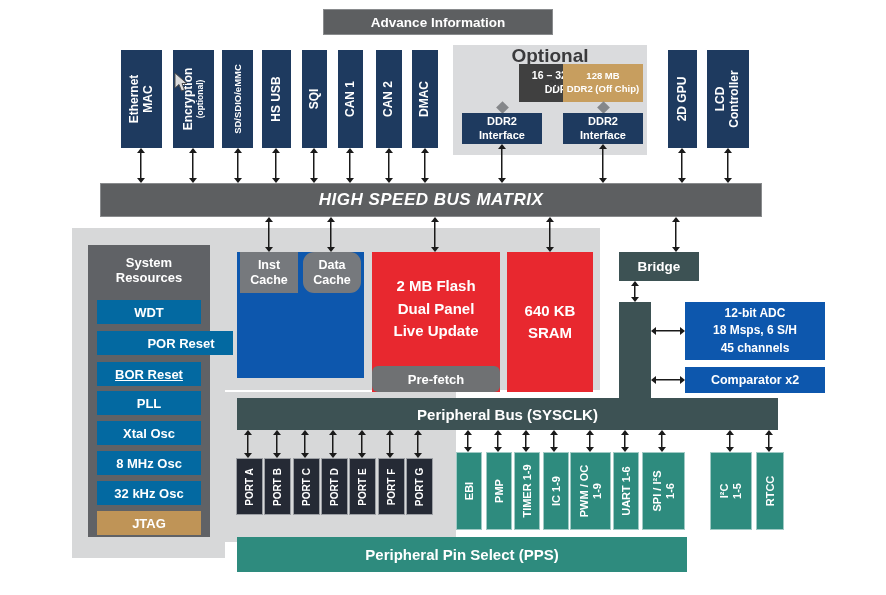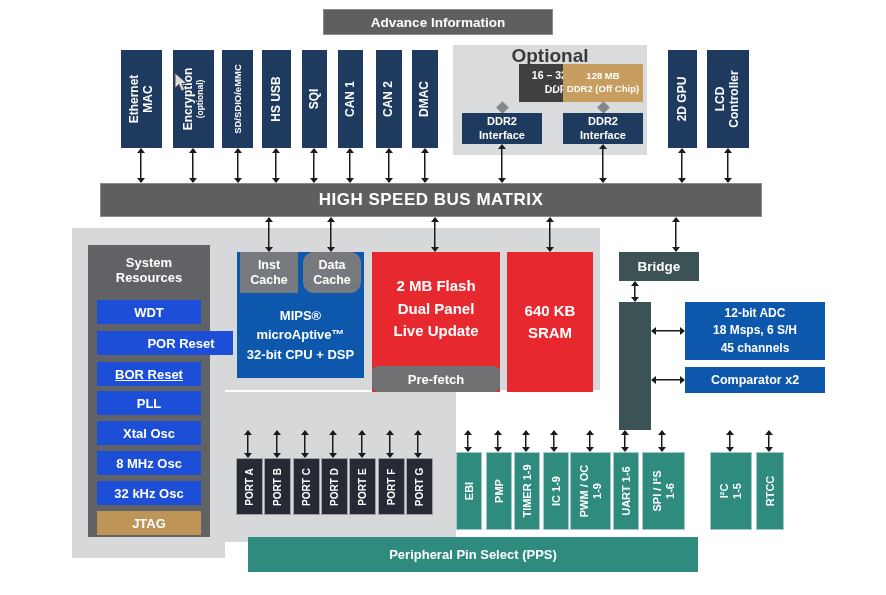--- a/index.html
+++ b/index.html
@@ -47,21 +47,21 @@
     background:linear-gradient(#1a1a1a,#1a1a1a) left 4px center/calc(100% - 8px) 1.5px no-repeat;}
   .harrow::before{content:"";position:absolute;left:0;top:50%;transform:translateY(-50%);
     border:4px solid transparent;border-left:0;border-right:5.5px solid #1a1a1a;}
   .harrow::after{content:"";position:absolute;right:0;top:50%;transform:translateY(-50%);
     border:4px solid transparent;border-right:0;border-left:5.5px solid #1a1a1a;}
 
   .diamond{position:absolute;width:9px;height:9px;background:#85878a;transform:rotate(45deg);}
 
   
   .sys-box{background:#606266;}
-  .sys-btn{position:absolute;left:97px;width:104px;height:24px;background:#1d4ed8;
+  .sys-btn{position:absolute;left:97px;width:104px;height:24px;background:#0369a1;
     font-size:13px;display:flex;align-items:center;justify-content:center;}
   .sys-btn.gold{background:#bf9457;}
 
   .navy{background:#1e3a5f;}
   .blue{background:#0d57ad;}
   .red{background:#e8282f;}
   .cacheblk{background:#76797d;}
 </style>
 </head>
 <body>
@@ -134,21 +134,21 @@
   <div class="varrow" style="left:272px;top:148px;height:35px;"></div>
   <div class="varrow" style="left:310px;top:148px;height:35px;"></div>
   <div class="varrow" style="left:346px;top:148px;height:35px;"></div>
   <div class="varrow" style="left:385px;top:148px;height:35px;"></div>
   <div class="varrow" style="left:421px;top:148px;height:35px;"></div>
   <div class="varrow" style="left:498px;top:144px;height:39px;"></div>
   <div class="varrow" style="left:599px;top:144px;height:39px;"></div>
   <div class="varrow" style="left:678px;top:148px;height:35px;"></div>
   <div class="varrow" style="left:724px;top:148px;height:35px;"></div>
 
-  <div class="abs graybar center" style="left:100px;top:183px;width:662px;height:34px;font-size:17px;letter-spacing:.5px;">
+  <div class="abs graybar center" style="left:100px;top:183px;width:662px;height:34px;font-size:17px;letter-spacing:.5px;font-style:italic;">
     <span>HIGH SPEED BUS MATRIX</span>
   </div>
 
   <div class="varrow" style="left:265px;top:217px;height:35px;"></div>
   <div class="varrow" style="left:327px;top:217px;height:35px;"></div>
   <div class="varrow" style="left:431px;top:217px;height:35px;"></div>
   <div class="varrow" style="left:546px;top:217px;height:35px;"></div>
   <div class="varrow" style="left:672px;top:217px;height:35px;"></div>
 
   <div class="abs sys-box" style="left:88px;top:245px;width:122px;height:292px;"></div>
@@ -161,23 +161,20 @@
   <div class="sys-btn" style="top:421px;">Xtal Osc</div>
   <div class="sys-btn" style="top:451px;">8 MHz Osc</div>
   <div class="sys-btn" style="top:481px;">32 kHz Osc</div>
   <div class="sys-btn gold" style="top:511px;">JTAG</div>
 
   <div class="abs blue" style="left:237px;top:252px;width:127px;height:126px;">
     <div class="abs center pre cacheblk" style="left:3px;top:0;width:58px;height:41px;font-size:12.5px;line-height:1.2;">Inst
 Cache</div>
     <div class="abs center pre cacheblk" style="left:66px;top:0;width:58px;height:41px;font-size:12.5px;line-height:1.2;border-radius:11px;">Data
 Cache</div>
-    <div class="abs center pre" style="left:0;top:44px;width:127px;height:78px;font-size:13px;line-height:1.5;">MIPS®
-microAptive™
-32-bit CPU + DSP</div>
   </div>
 
   <div class="abs red" style="left:372px;top:252px;width:128px;height:140px;">
     <div class="abs center pre" style="left:0;top:14px;width:128px;height:86px;font-size:15px;line-height:1.5;">2 MB Flash
 Dual Panel
 Live Update</div>
     <div class="abs center" style="left:0;top:114px;width:128px;height:26px;background:#6f7173;font-size:13px;border-radius:6px;">Pre-fetch</div>
   </div>
 
   <div class="abs red center pre" style="left:507px;top:252px;width:86px;height:140px;font-size:15px;line-height:1.5;">640 KB
@@ -189,20 +186,23 @@
   <div class="varrow" style="left:631px;top:281px;height:21px;"></div>
   <div class="abs slatebar" style="left:619px;top:302px;width:32px;height:128px;"></div>
 
   <div class="abs blue center pre" style="left:685px;top:302px;width:140px;height:58px;font-size:12px;line-height:1.45;">12-bit ADC
 18 Msps, 6 S/H
 45 channels</div>
   <div class="abs blue center" style="left:685px;top:367px;width:140px;height:26px;font-size:12.5px;">Comparator x2</div>
   <div class="harrow" style="left:651px;top:327px;width:34px;"></div>
   <div class="harrow" style="left:651px;top:376px;width:34px;"></div>
 
+  <div class="abs slatebar center" style="left:237px;top:398px;width:541px;height:32px;font-size:15px;">
+    <span>Peripheral Bus (SYSCLK)</span>
+  </div>
 
   <div class="varrow" style="left:244px;top:430px;height:28px;"></div>
   <div class="varrow" style="left:273px;top:430px;height:28px;"></div>
   <div class="varrow" style="left:301px;top:430px;height:28px;"></div>
   <div class="varrow" style="left:329px;top:430px;height:28px;"></div>
   <div class="varrow" style="left:358px;top:430px;height:28px;"></div>
   <div class="varrow" style="left:386px;top:430px;height:28px;"></div>
   <div class="varrow" style="left:414px;top:430px;height:28px;"></div>
 
   <div class="varrow" style="left:464px;top:430px;height:22px;"></div>
@@ -261,21 +261,21 @@
 1-6</div>
     </div>
   <div class="vb vb-teal" style="left:710px;width:40px;">
       <div class="vlabel">I²C
 1-5</div>
     </div>
   <div class="vb vb-teal" style="left:756px;width:26px;">
       <div class="vlabel">RTCC</div>
     </div>
 
-  <div class="abs tealbar center" style="left:248px;top:537px;width:450px;height:35px;font-size:13px;">
+  <div class="abs tealbar center" style="left:237px;top:537px;width:450px;height:35px;font-size:15px;">
     <span>Peripheral Pin Select (PPS)</span>
   </div>
 
   <svg class="abs" style="left:174px;top:72px;" width="16" height="22" viewBox="0 0 16 22">
     <polygon points="1,1 1,16 5,12.5 7.5,19 10.5,17.8 8,11.5 13,11.5" fill="#dcdcdc" stroke="#4a4a4a" stroke-width="1"></polygon>
   </svg>
 
 </div>
 
 </body></html>

